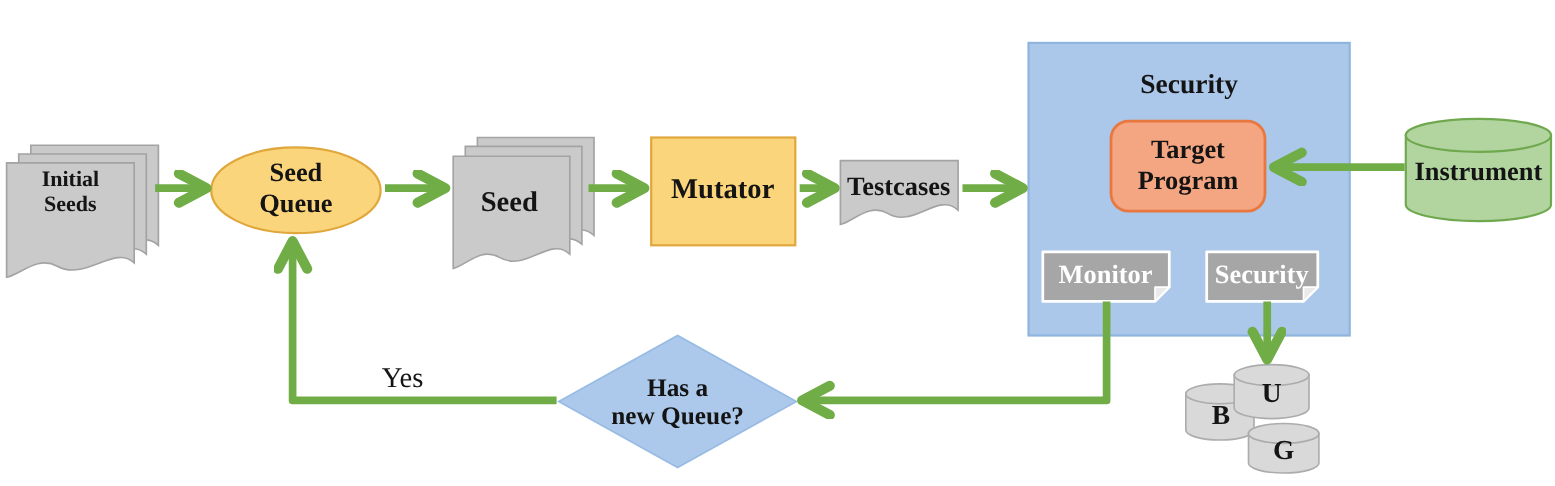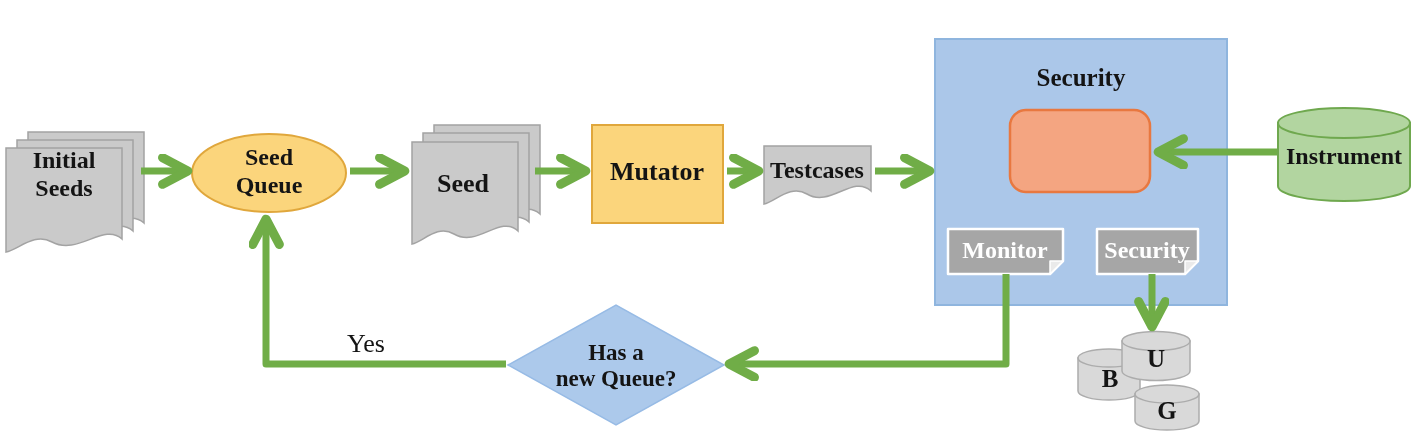--- a/index.html
+++ b/index.html
@@ -90,28 +90,30 @@
       <path d="M535,171 H583" marker-end="url(#ah)"></path>
       <path d="M727,171 H756" marker-end="url(#ah)"></path>
       <path d="M875,171 H927" marker-end="url(#ah)"></path>
       <path d="M1277,152 H1161" marker-end="url(#ah)"></path>
       <path d="M1152,274 V324" marker-end="url(#ah)"></path>
       <path d="M1006,274 V364 H732" marker-end="url(#ah)"></path>
       <path d="M506,364 H266 V222" marker-end="url(#ah)"></path>
     </g>
   </svg>
 
-  <div class="lbl" style="left:64px;  top:175px; font-size:24px;">Initial
+  <div class="lbl" style="left:64px;  top:175px; font-size:20px;">Initial
 Seeds</div>
   <div class="lbl" style="left:269px; top:172px; font-size:24px;">Seed
 Queue</div>
   <div class="lbl" style="left:463px; top:184px; font-size:26px;">Seed</div>
   <div class="lbl" style="left:657px; top:172px; font-size:26px;">Mutator</div>
   <div class="lbl" style="left:817px; top:171px; font-size:24px;">Testcases</div>
   <div class="lbl" style="left:1081px; top:78px; font-size:25px;">Security</div>
+  <div class="lbl" style="left:1080px; top:151px; font-size:24px;">Target
+Program</div>
   <div class="lbl" style="left:1344px; top:157px; font-size:24px;">Instrument</div>
   <div class="lbl lbl-white" style="left:1005px; top:251px; font-size:24px;">Monitor</div>
   <div class="lbl lbl-white" style="left:1147px; top:251px; font-size:24px;">Security</div>
   <div class="lbl" style="left:616px; top:366px; font-size:23px;">Has a
 new Queue?</div>
   <div class="lbl lbl-plain" style="left:366px; top:344px; font-size:26px;">Yes</div>
   <div class="lbl" style="left:1110px; top:379px; font-size:25px;">B</div>
   <div class="lbl" style="left:1156px; top:359px; font-size:25px;">U</div>
   <div class="lbl" style="left:1167px; top:411px; font-size:25px;">G</div>
 

